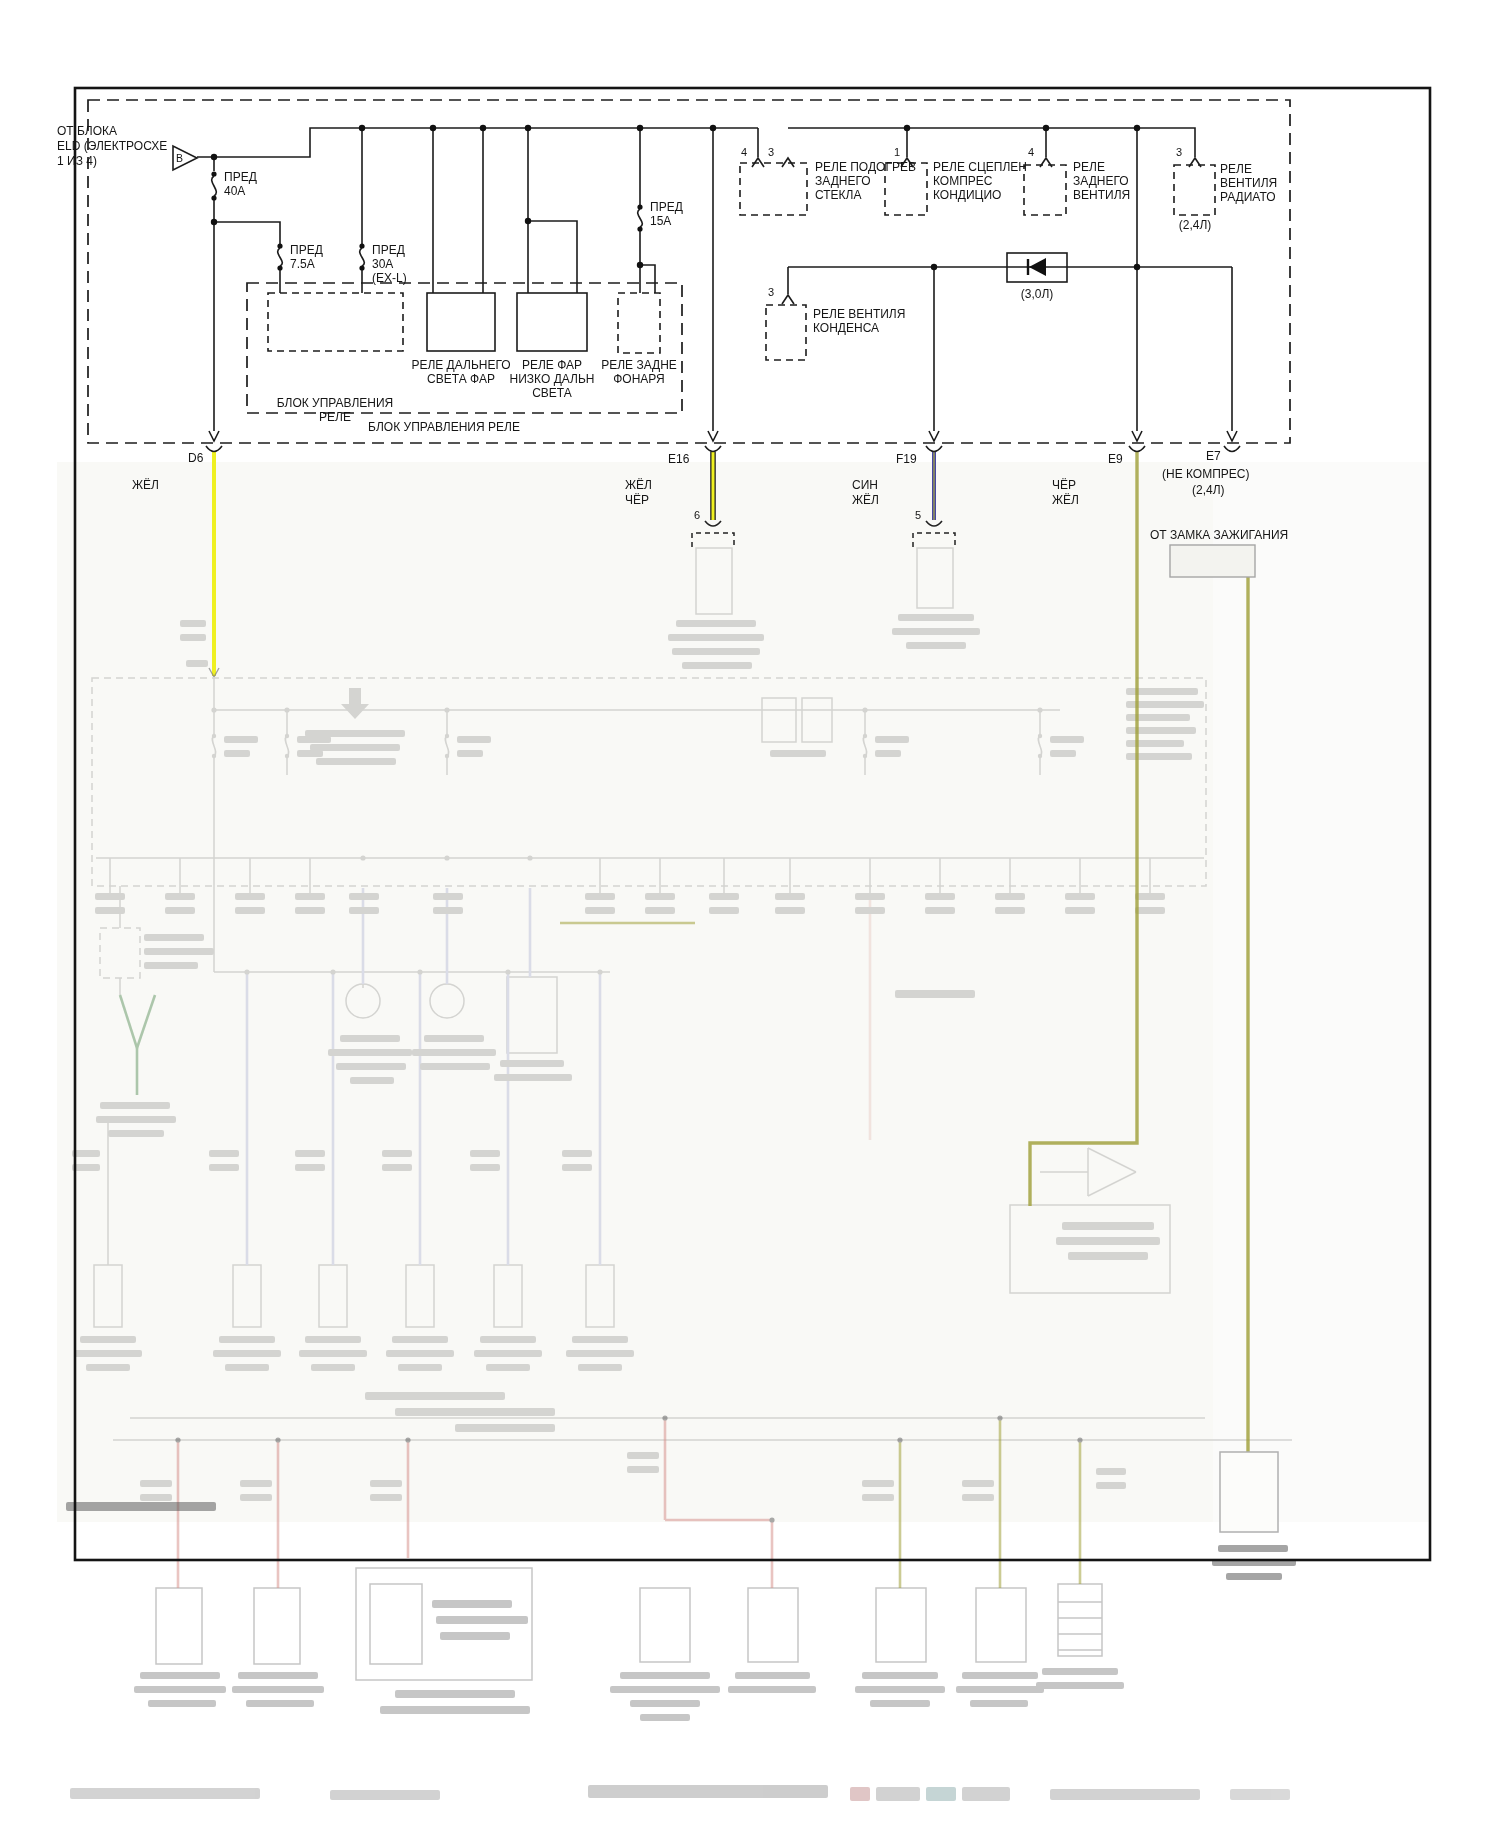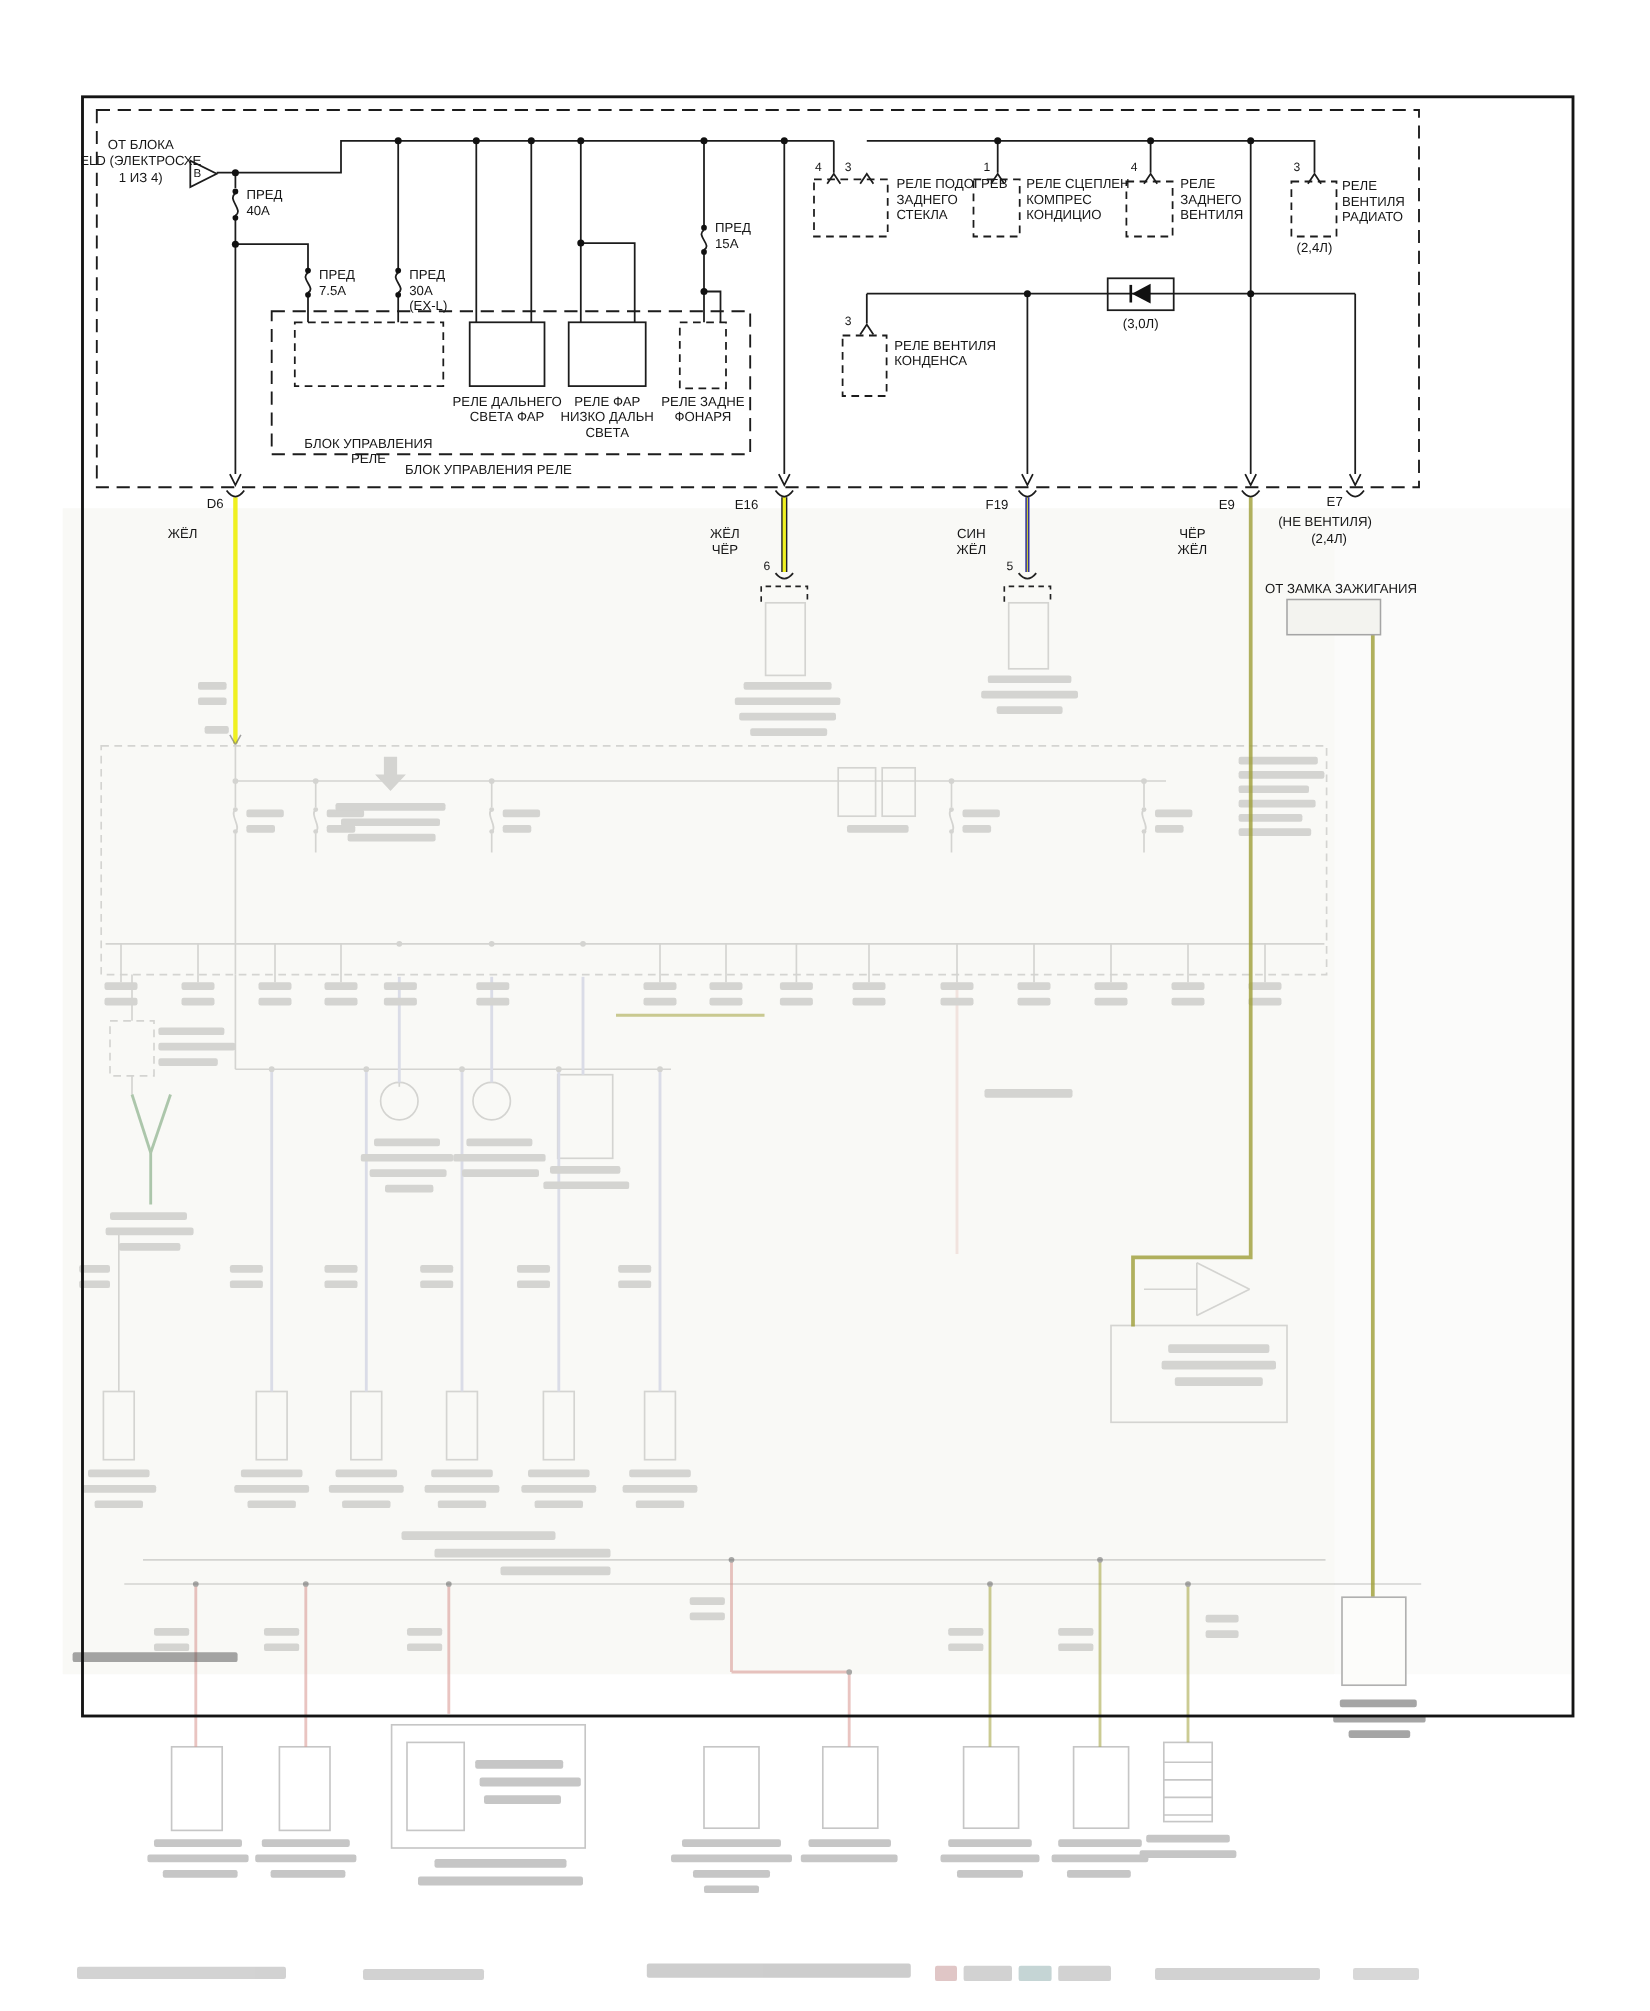--- a/index.html
+++ b/index.html
@@ -2,21 +2,21 @@
 <html><head>
 <meta charset="utf-8">
 <title>diagram</title>
 <style>
   html,body{margin:0;padding:0;background:#fff;}
   #page{position:relative;width:1500px;height:1828px;background:#ffffff;overflow:hidden;
         font-family:"Liberation Sans", sans-serif;}
   svg{position:absolute;left:0;top:0;}
   .lbl{position:absolute;font-size:12px;line-height:14px;color:#161616;white-space:nowrap;}
   .c{text-align:center;}
-  .r{text-align:center;}
+  .r{text-align:left;}
   .lh15{line-height:15px;}
   .pin{position:absolute;font-size:11px;color:#161616;}
   .ln{display:block;}
   
   .st{stroke:#1c1c1c;stroke-width:1.6;fill:none;}
   .std{stroke:#1c1c1c;stroke-width:1.6;fill:none;stroke-dasharray:7 5;}
   .stdL{stroke:#1c1c1c;stroke-width:1.7;fill:none;stroke-dasharray:12 7;}
   .border{stroke:#141414;stroke-width:2.6;fill:none;}
   .dot{fill:#111;stroke:none;}
   .fd{stroke:#4e4e4e;stroke-width:1.5;fill:none;}
@@ -546,18 +546,18 @@
     </div>
 <div class="pin" style="left:915px;top:509px;">5</div>
 
 <div class="lbl" style="left:1108px;top:452px;">E9</div>
 <div class="lbl r lh15" style="left:1052px;top:478px;width:64px;">
       <span class="ln">ЧЁР</span>
       <span class="ln">ЖЁЛ</span>
     </div>
 
 <div class="lbl" style="left:1206px;top:449px;">E7</div>
-<div class="lbl" style="left:1162px;top:467px;">(НЕ ВЕНТИЛЯ)</div>
+<div class="lbl" style="left:1162px;top:467px;">(НЕ КОМПРЕС)</div>
 <div class="lbl" style="left:1192px;top:483px;">(2,4Л)</div>
 
 <div class="lbl" style="left:1150px;top:528px;">ОТ ЗАМКА ЗАЖИГАНИЯ</div>
 
 </div>
 
 </body></html>

